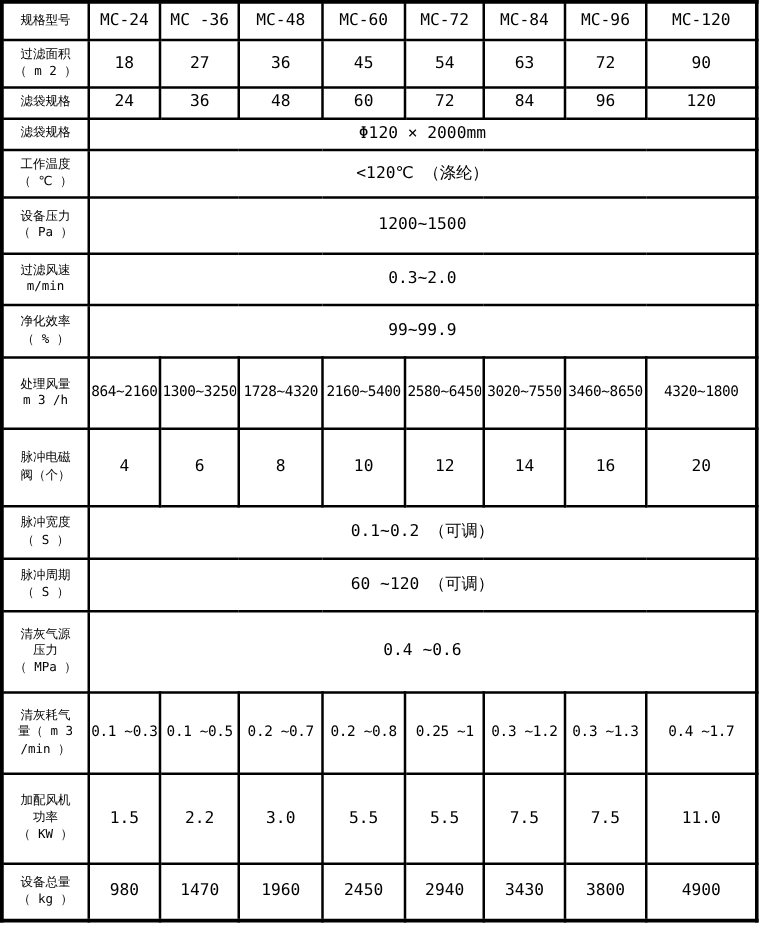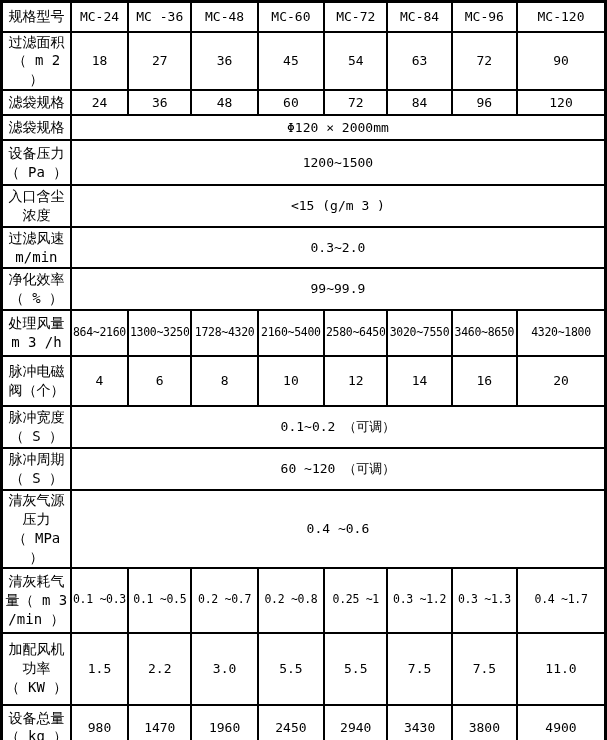--- a/index.html
+++ b/index.html
@@ -26,21 +26,21 @@
     text-align: center;
     vertical-align: middle;
     font-weight: normal;
     font-size: 13px;
     line-height: 1.35;
     overflow: hidden;
     box-sizing: border-box;
   }
   table.spec td.label, table.spec th.label {
     white-space: pre-line;
-    font-size: 14px;
+    font-size: 10px;
     padding: 0 1px;
   }
   table.spec td.num {
     white-space: nowrap;
   }
   table.spec td.dense {
     font-size: 11.5px;
     letter-spacing: -0.3px;
     padding: 0;
     border-radius: 13px;
@@ -100,53 +100,53 @@
         <td class="num">60</td>
         <td class="num">72</td>
         <td class="num">84</td>
         <td class="num">96</td>
         <td class="num">120</td>
       </tr>
       <tr style="height: 25px;">
         <td class="label">滤袋规格</td>
         <td colspan="8" class="span-val">Φ120 × 2000mm</td>
       </tr>
+      <tr style="height: 38px;">
+        <td class="label">工作温度
+（ ℃ ）</td>
+        <td colspan="8" class="span-val">&lt;120℃ （涤纶）</td>
+      </tr>
       <tr style="height: 45px;">
         <td class="label">设备压力
 （ Pa ）</td>
         <td colspan="8" class="span-val">1200~1500</td>
       </tr>
-      <tr style="height: 42px;">
-        <td class="label">入口含尘
-浓度</td>
-        <td colspan="8" class="span-val">&lt;15 (g/m 3 )</td>
-      </tr>
       <tr style="height: 41px;">
         <td class="label">过滤风速
 m/min</td>
         <td colspan="8" class="span-val">0.3~2.0</td>
       </tr>
       <tr style="height: 42px;">
         <td class="label">净化效率
 （ % ）</td>
         <td colspan="8" class="span-val">99~99.9</td>
       </tr>
-      <tr style="height: 46px;">
+      <tr style="height: 57px;">
         <td class="label">处理风量
 m 3 /h</td>
         <td class="num dense">864~2160</td>
         <td class="num dense">1300~3250</td>
         <td class="num dense">1728~4320</td>
         <td class="num dense">2160~5400</td>
         <td class="num dense">2580~6450</td>
         <td class="num dense">3020~7550</td>
         <td class="num dense">3460~8650</td>
         <td class="num dense">4320~1800</td>
       </tr>
-      <tr style="height: 50px;">
+      <tr style="height: 62px;">
         <td class="label">脉冲电磁
 阀（个）</td>
         <td class="num">4</td>
         <td class="num">6</td>
         <td class="num">8</td>
         <td class="num">10</td>
         <td class="num">12</td>
         <td class="num">14</td>
         <td class="num">16</td>
         <td class="num">20</td>

